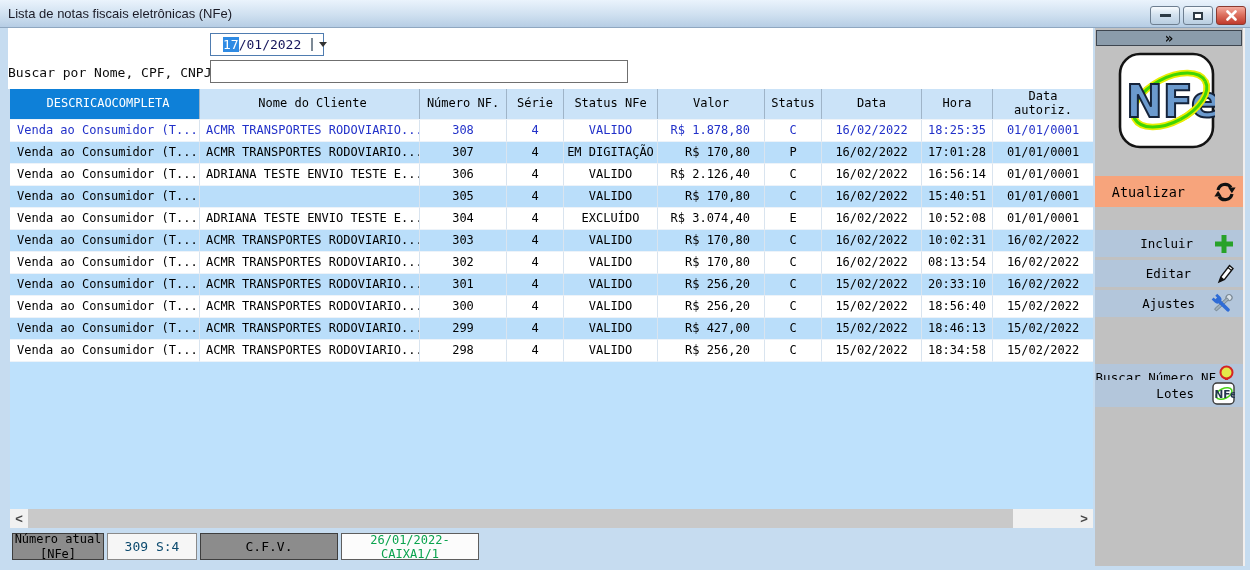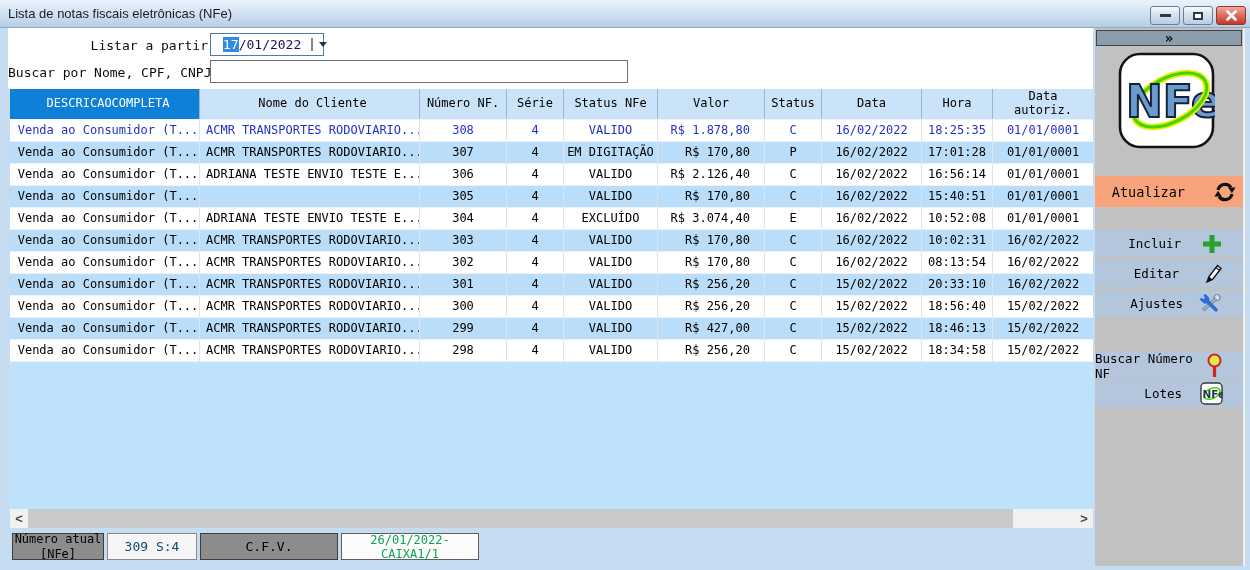--- a/index.html
+++ b/index.html
@@ -66,21 +66,21 @@
   }
   .th.sorted{background:#0e80d8;color:#fff;}
   .trow{display:flex;height:22px;background:#fff;}
   .trow.alt{background:#badefa;}
   .trow.selected .td{color:#2231c9;}
   .td{
     line-height:21px;white-space:nowrap;overflow:hidden;
     border-right:1px solid #d9e4ef;border-bottom:1px solid #edf3f9;
     box-sizing:border-box;font-size:12px;
   }
-  .c0{width:190px;text-align:center;padding-left:7px;}
+  .c0{width:190px;text-align:left;padding-left:7px;}
   .c1{width:220px;text-align:left;padding-left:6px;}
   .c2{width:87px;text-align:center;}
   .c3{width:57px;text-align:center;}
   .c4{width:94px;text-align:center;}
   .c5{width:107px;text-align:right;padding-right:14px;}
   .c6{width:57px;text-align:center;}
   .c7{width:100px;text-align:center;}
   .c8{width:71px;text-align:center;}
   .c9{width:100px;text-align:center;border-right:none;}
   
@@ -113,21 +113,21 @@
   }
   .logo{position:absolute;left:23px;top:24px;width:97px;height:97px;}
   .btn-atualizar{
     position:absolute;left:0;top:148px;width:148px;height:31px;background:#f7a47c;
     display:flex;align-items:center;justify-content:flex-end;gap:16px;
     padding-right:6px;box-sizing:border-box;font-size:13.5px;cursor:default;
   }
   .side-btn{
     position:absolute;left:0;width:148px;height:27px;background:#b3c6db;
     display:flex;align-items:center;justify-content:flex-end;gap:4px;
-    padding-right:20px;box-sizing:border-box;font-size:12.5px;cursor:default;
+    padding-right:8px;box-sizing:border-box;font-size:12.5px;cursor:default;
   }
   .side-btn .ic{flex:0 0 auto;display:flex;align-items:center;justify-content:center;}
 </style>
 </head>
 <body>
 
 <div class="titlebar">
   <span>Lista de notas fiscais eletrônicas (NFe)</span>
 </div>
 <div class="win-btns">
@@ -141,21 +141,20 @@
     <svg width="11" height="11" viewBox="0 0 11 11">
       <g stroke="#fff" stroke-width="2.6" stroke-linecap="round">
         <line x1="1.5" y1="1.5" x2="9.5" y2="9.5"></line>
           <line x1="9.5" y1="1.5" x2="1.5" y2="9.5"></line>
       </g>
     </svg>
   </div>
 </div>
 
 <div class="form-panel">
-  <div class="lbl lbl-listar">Listar a partir</div>
   <div class="date-field">
     <span class="date-sel">17</span>
       <span>/01/2022</span>
     <span class="cal-icon"></span>
     <span class="dd-arrow"></span>
   </div>
   <div class="lbl lbl-buscar">Buscar por Nome, CPF, CNPJ</div>
   <input class="search-input" type="text" value="" style="">
 </div>
 
@@ -394,21 +393,21 @@
         <g transform="rotate(-46 13 12)">
           <path d="M9 1.5 h8 v4 a4 4 0 0 1 -8 0 z" fill="#2f6cd6"></path>
           <rect x="11.2" y="5" width="3.6" height="17" rx="1.4" fill="#2f6cd6"></rect>
           <rect x="11.8" y="0" width="2.4" height="4" fill="#b3c6db"></rect>
         </g>
       </svg>
     </span>
   </div>
 
 
-  <div class="side-btn" style="top:324px;">
+  <div class="side-btn" style="top:336px;">
     <span style="margin-right:-2px;">Buscar Número NF</span>
     <span class="ic">
       <svg width="17" height="26" viewBox="0 0 17 26">
         <line x1="8.5" y1="12" x2="8.5" y2="24" stroke="#d42424" stroke-width="3.2"></line>
         <circle cx="8.5" cy="7.5" r="6" fill="#e4e94a" stroke="#d42424" stroke-width="2"></circle>
       </svg>
     </span>
   </div>
 
   <div class="side-btn" style="top:352px;">

